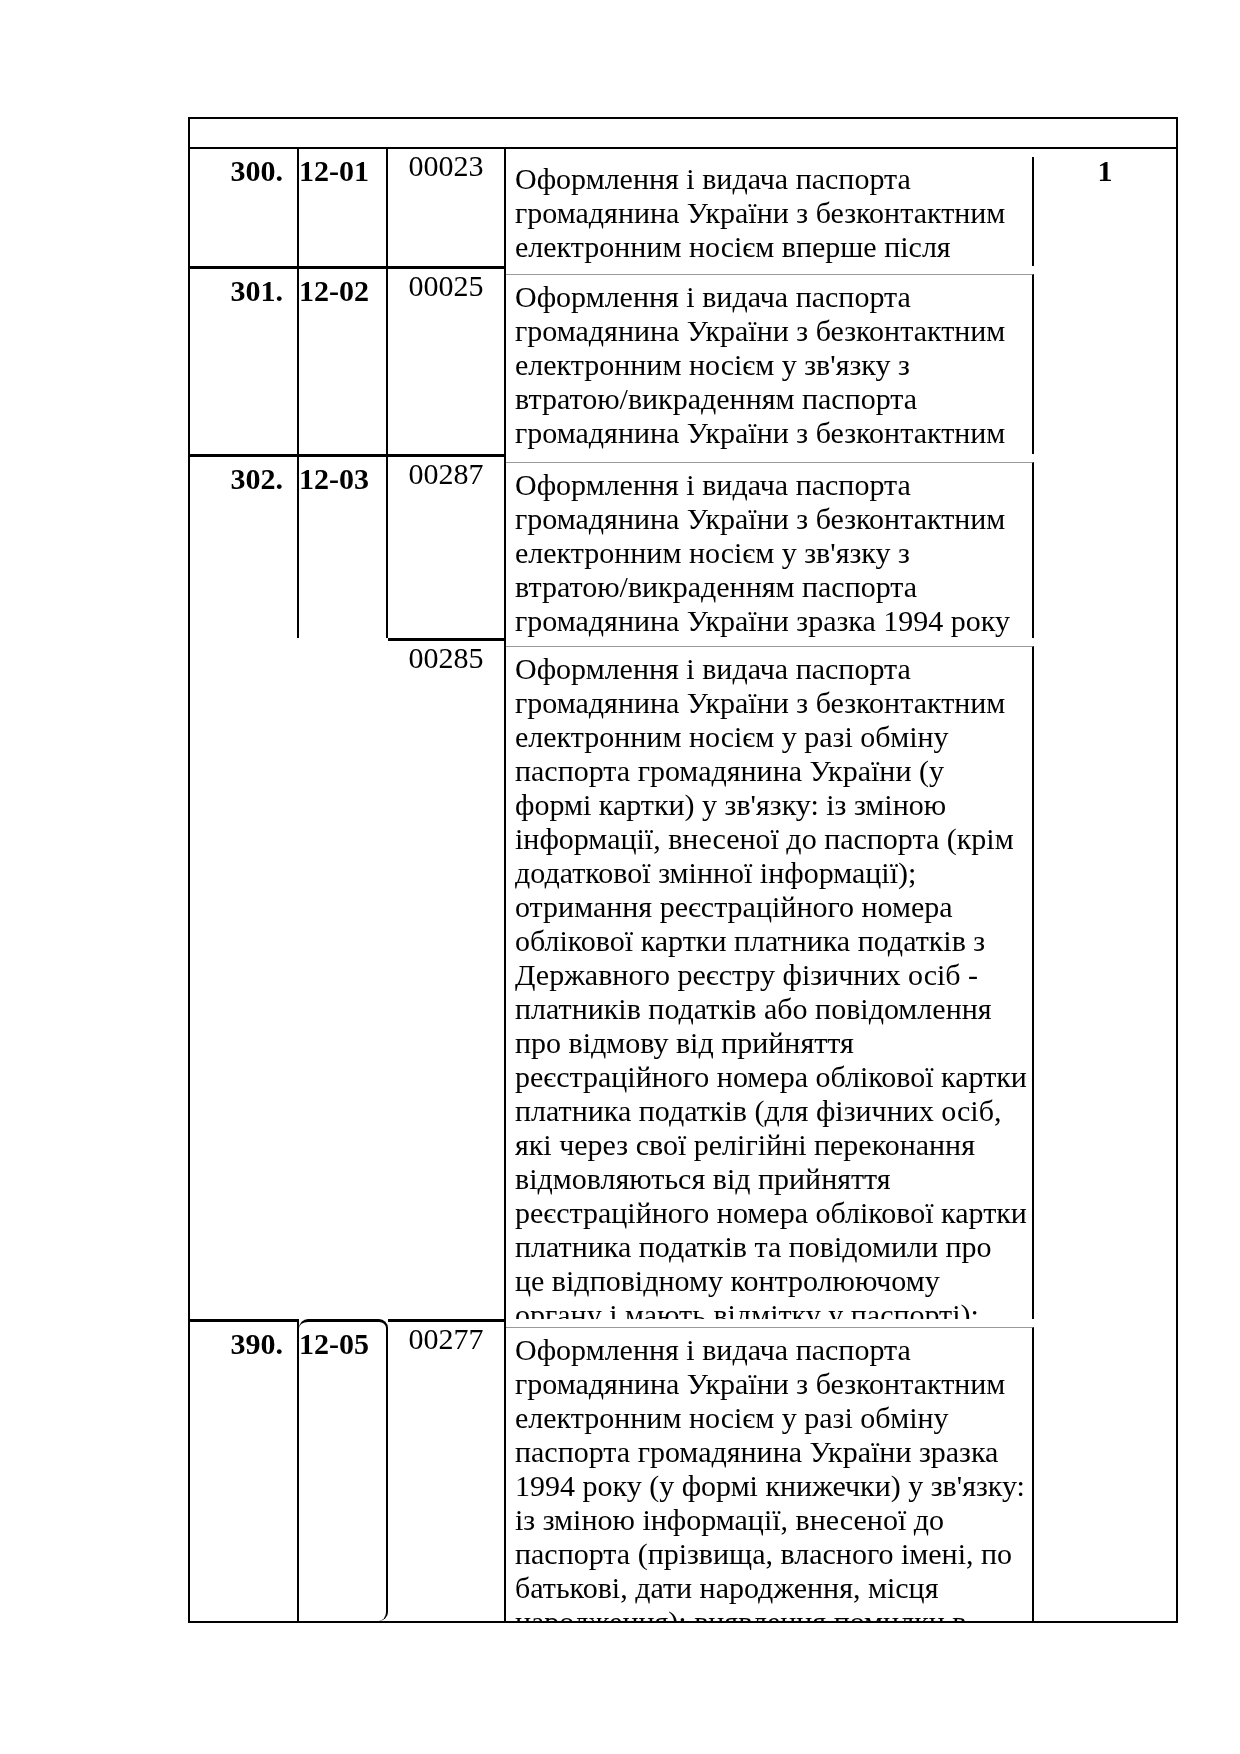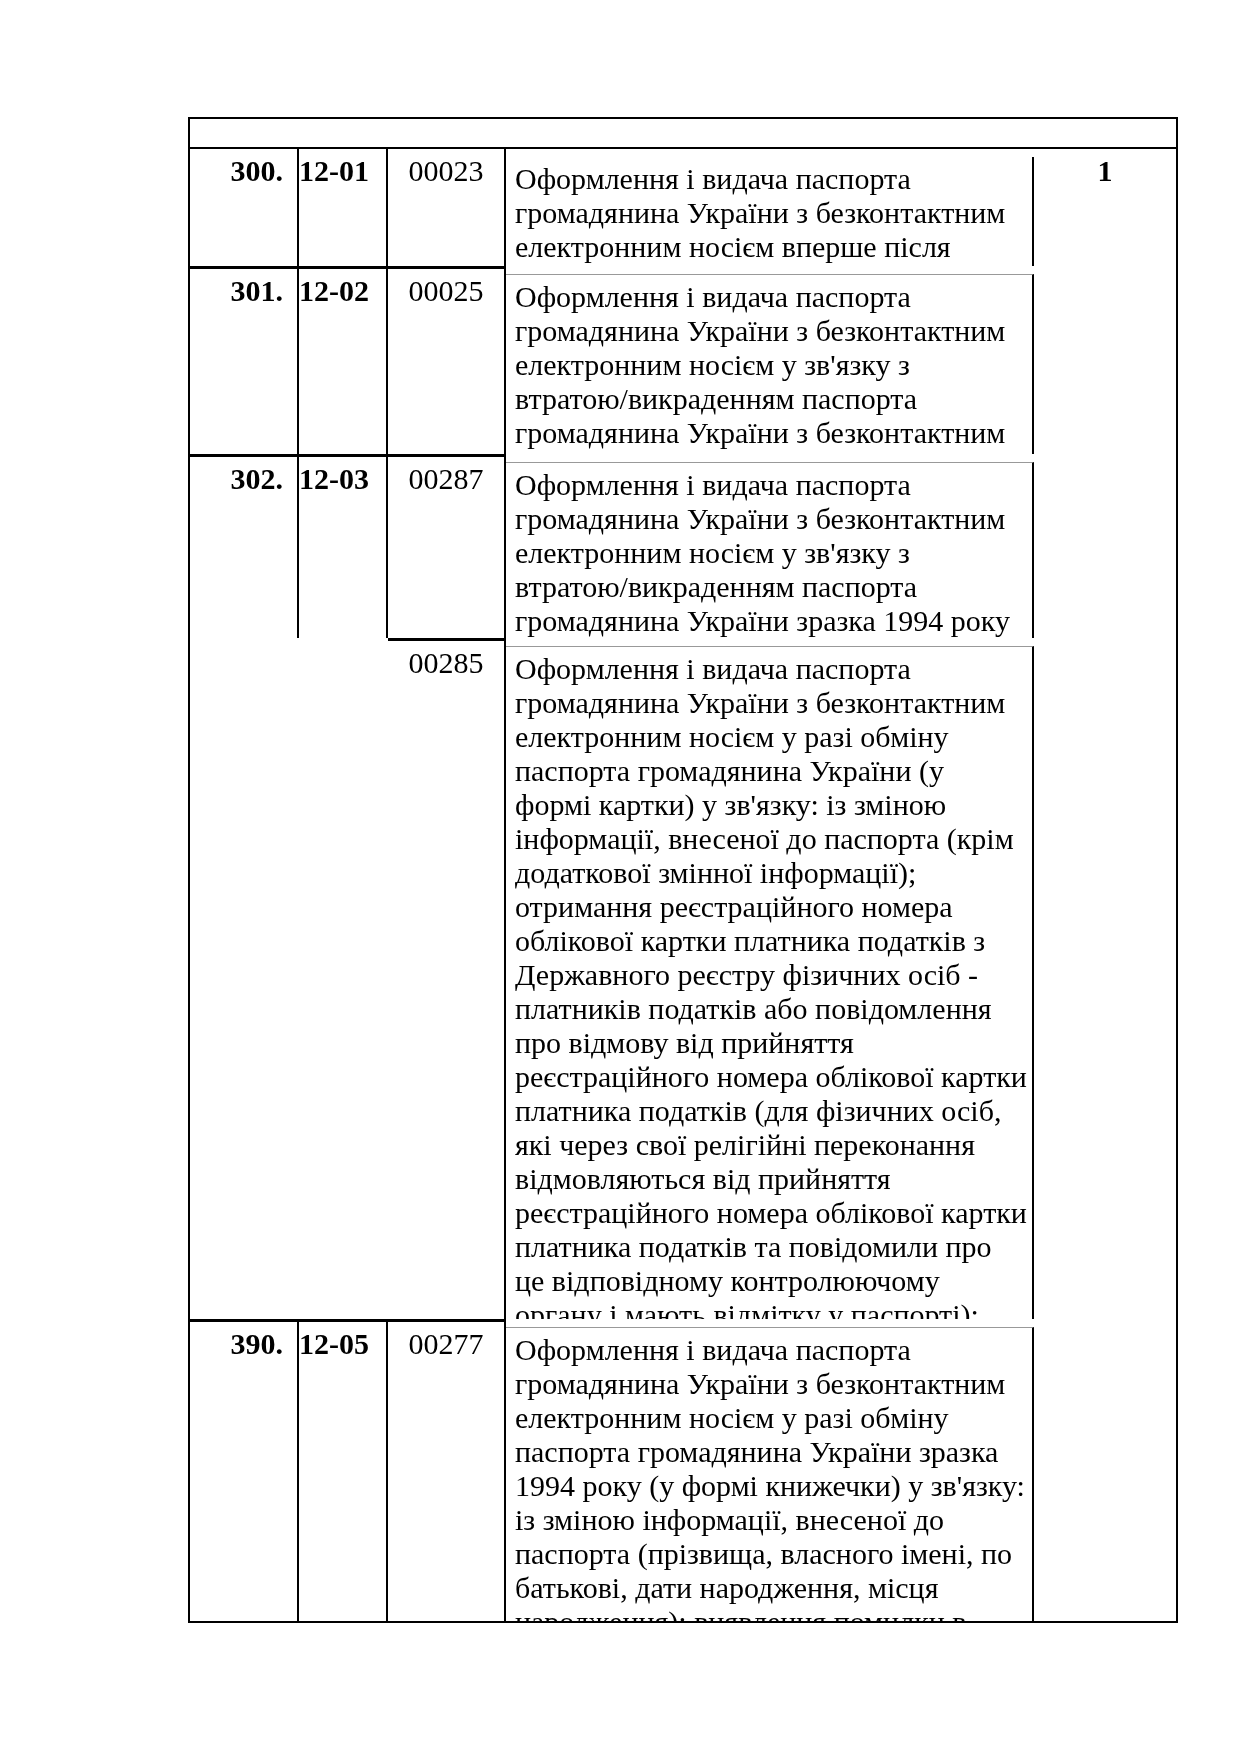--- a/index.html
+++ b/index.html
@@ -57,21 +57,20 @@
     text-align: right;
     padding: 5px 14px 0 0;
     font-weight: bold;
   }
   .code {
     padding-top: 5px;
     font-weight: bold;
   }
   .scode {
     text-align: center;
-    padding-top: 5px;
   }
   .desc {
     padding: 5px 5px 0 9px;
     text-align: left;
     margin-top: 8px;
   }
 </style>
 </head>
 <body>
 
@@ -94,17 +93,17 @@
 
   <div class="cell c1 num rowsep-thick" style="grid-row: 4;">302.</div>
   <div class="cell c2 code rowsep-thick" style="grid-row: 4;">12-03</div>
   <div class="cell c3 scode rowsep-thick" style="grid-row: 4;">00287</div>
   <div class="cell c4 desc rowsep-thin" style="grid-row: 4;">Оформлення і видача паспорта громадянина України з безконтактним електронним носієм у зв'язку з втратою/викраденням паспорта громадянина України зразка 1994 року (у формі книжечки)</div>
 
   <div class="cell c3 scode rowsep-thick" style="grid-row: 5;">00285</div>
   <div class="cell c4 desc rowsep-thin" style="grid-row: 5;">Оформлення і видача паспорта громадянина України з безконтактним електронним носієм у разі обміну паспорта громадянина України (у формі картки) у зв'язку: із зміною інформації, внесеної до паспорта (крім додаткової змінної інформації); отримання реєстраційного номера облікової картки платника податків з Державного реєстру фізичних осіб - платників податків або повідомлення про відмову від прийняття реєстраційного номера облікової картки платника податків (для фізичних осіб, які через свої релігійні переконання відмовляються від прийняття реєстраційного номера облікової картки платника податків та повідомили про це відповідному контролюючому органу і мають відмітку у паспорті); виявлення помилки в інформації, внесеній до паспорта; закінчення строку дії паспорта; непридатності паспорта для подальшого використання</div>
 
   <div class="cell c1 num rowsep-thick" style="grid-row: 6;">390.</div>
-  <div class="cell c2 code rowsep-thick" style="grid-row: 6;">12-05</div>
+  <div class="cell c2 code rowsep-thick" style="grid-row: 6; border-radius: 9px;">12-05</div>
   <div class="cell c3 scode rowsep-thick" style="grid-row: 6;">00277</div>
   <div class="cell c4 desc rowsep-thin" style="grid-row: 6;">Оформлення і видача паспорта громадянина України з безконтактним електронним носієм у разі обміну паспорта громадянина України зразка 1994 року (у формі книжечки) у зв'язку: із зміною інформації, внесеної до паспорта (прізвища, власного імені, по батькові, дати народження, місця народження); виявлення помилки в інформації, внесеної до паспорта; непридатності паспорта для подальшого</div>
 </div>
 </div>
 
 </body></html>

